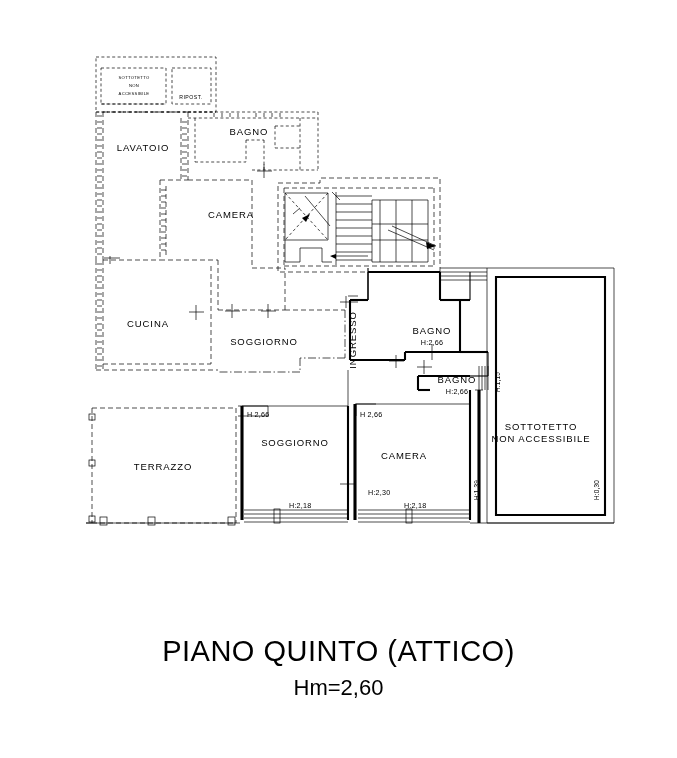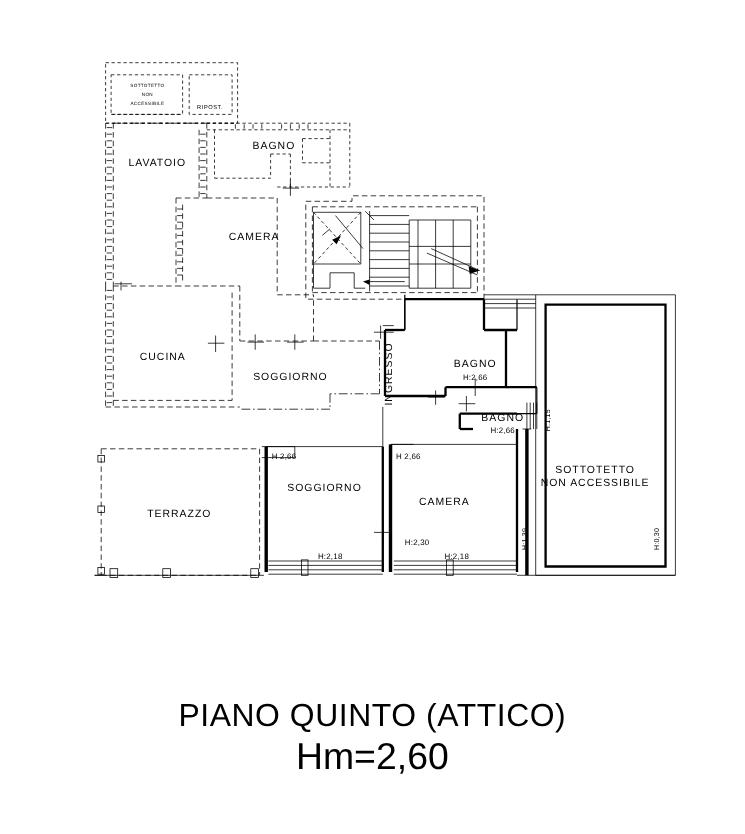--- a/index.html
+++ b/index.html
@@ -35,21 +35,21 @@
   .title-main {
     font-family: "Liberation Sans", sans-serif;
     font-size: 29px;
     letter-spacing: 0.5px;
     color: #000;
     line-height: 38px;
     white-space: nowrap;
   }
   .title-sub {
     font-family: "Liberation Sans", sans-serif;
-    font-size: 34px;
+    font-size: 22px;
     color: #000;
     line-height: 36px;
     white-space: nowrap;
   }
   text.rm {
     font-family: "Liberation Sans", sans-serif;
     fill: #000;
     font-size: 9.5px;
     letter-spacing: 0.9px;
   }

